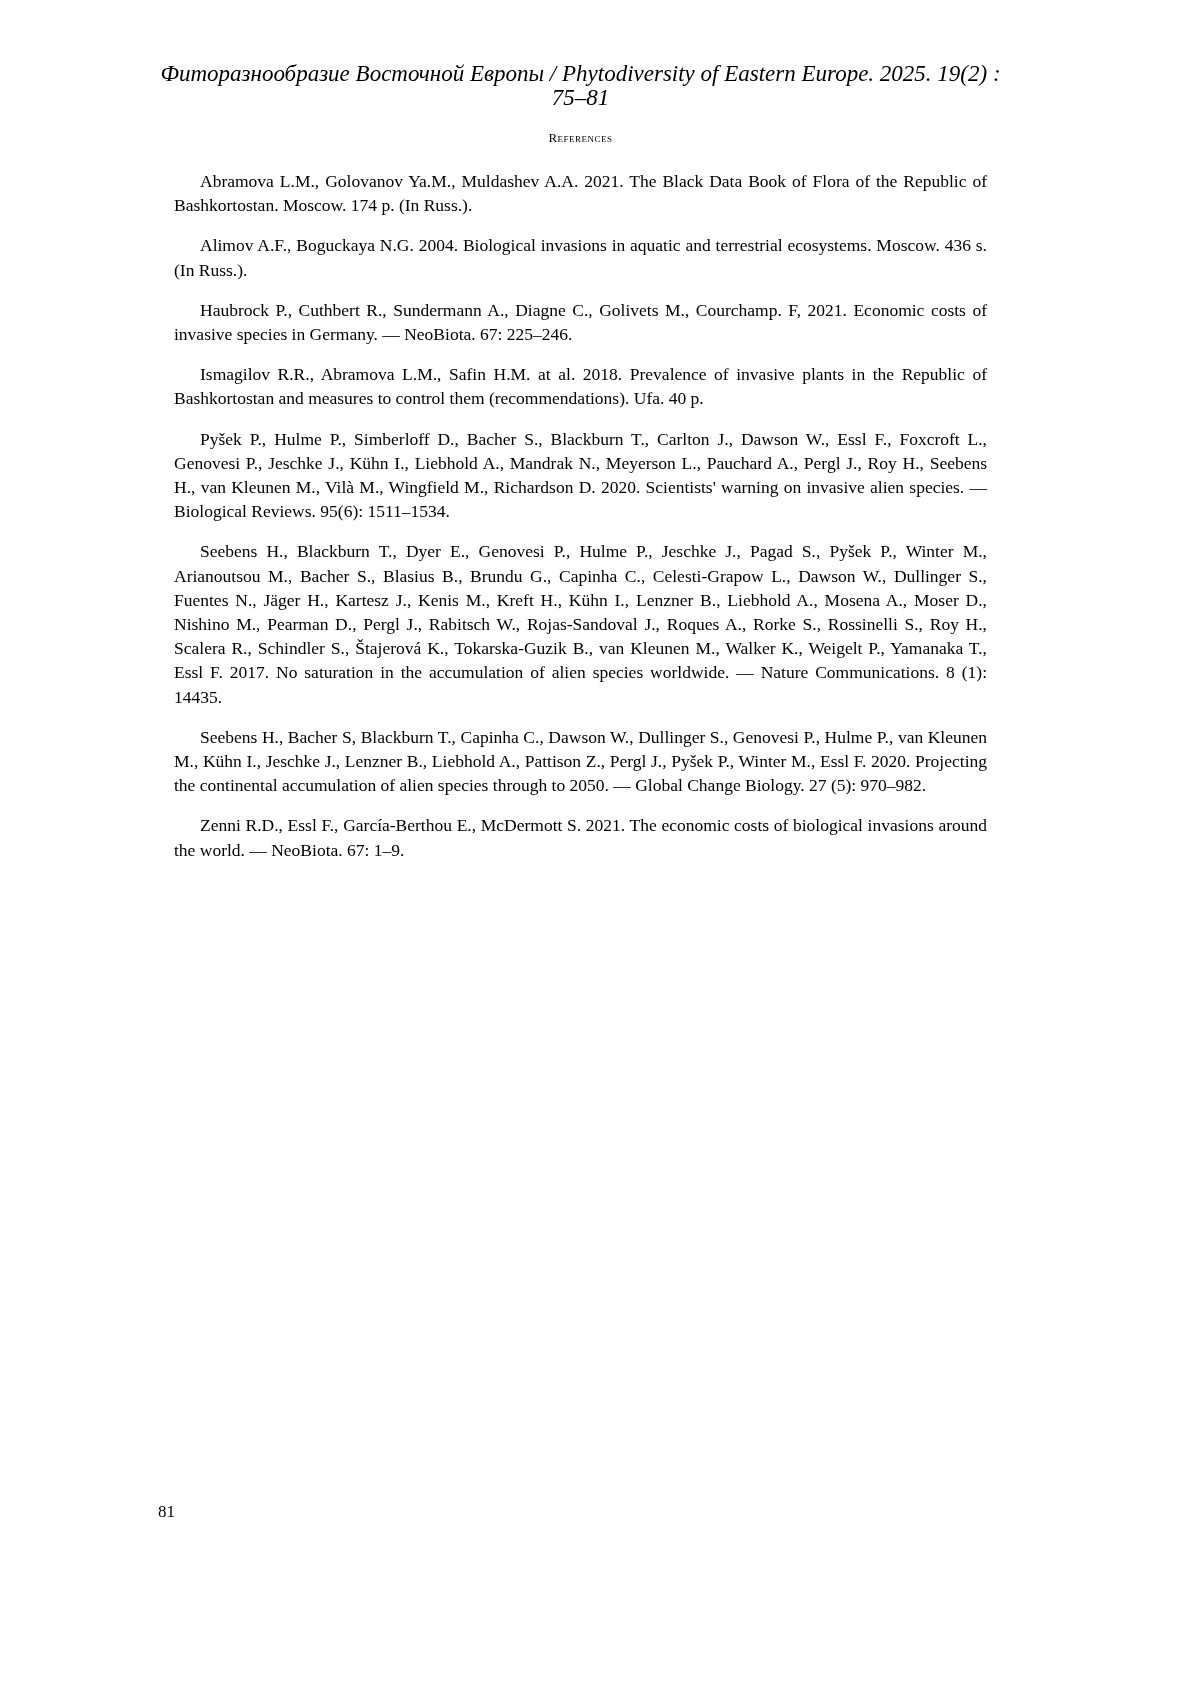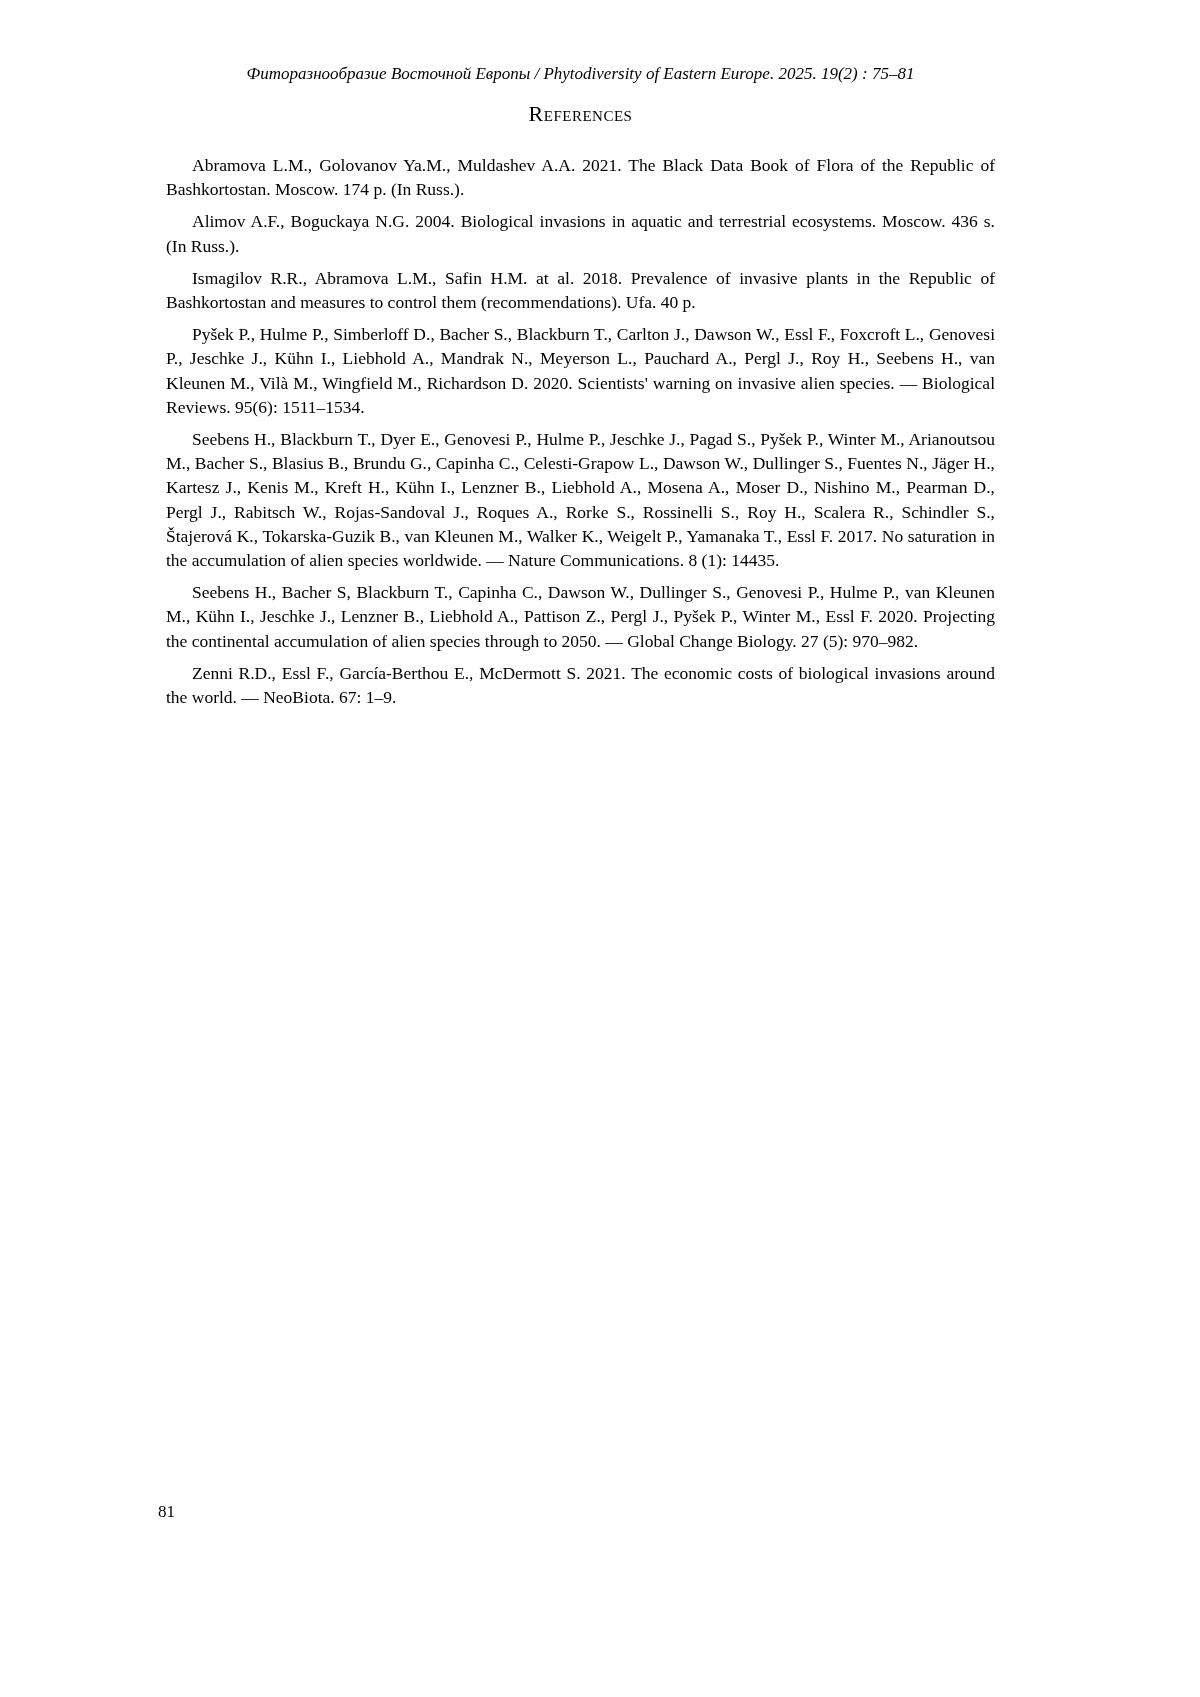--- a/index.html
+++ b/index.html
@@ -18,35 +18,35 @@
   }
   .content {
     position: absolute;
     left: 158px;
     top: 62px;
     width: 845px;
   }
   .running-header {
     text-align: center;
     font-style: italic;
-    font-size: 17px;
+    font-size: 23px;
     line-height: 24px;
     margin: 0 0 16px 0;
   }
   .section-title {
     text-align: center;
-    font-size: 22px;
+    font-size: 13px;
     font-variant: small-caps;
     letter-spacing: 0.5px;
     line-height: 24px;
     font-weight: normal;
-    margin: 0 0 27px 0;
+    margin: 0 0 19px 0;
   }
   .references p {
-    margin: 8px;
+    margin: 16px;
     font-size: 17.5px;
     line-height: 24.2px;
     text-align: justify;
     text-indent: 26px;
   }
   .page-number {
     position: absolute;
     left: 158px;
     top: 1500px;
     width: 845px;
@@ -58,20 +58,21 @@
 </head>
 <body>
 
 <div class="page">
   <div class="content">
     <p class="running-header">Фиторазнообразие Восточной Европы / Phytodiversity of Eastern Europe. 2025. 19(2) : 75–81</p>
     <h2 class="section-title">References</h2>
     <div class="references">
         <p>Abramova L.M., Golovanov Ya.M., Muldashev A.A. 2021. The Black Data Book of Flora of the Republic of Bashkortostan. Moscow. 174 p. (In Russ.).</p>
         <p>Alimov A.F., Boguckaya N.G. 2004. Biological invasions in aquatic and terrestrial ecosystems. Moscow. 436 s. (In Russ.).</p>
+        <p>Haubrock P., Cuthbert R., Sundermann A., Diagne C., Golivets M., Courchamp. F, 2021. Economic costs of invasive species in Germany. — NeoBiota. 67: 225–246.</p>
         <p>Ismagilov R.R., Abramova L.M., Safin H.M. at al. 2018. Prevalence of invasive plants in the Republic of Bashkortostan and measures to control them (recommendations). Ufa. 40 p.</p>
         <p>Pyšek P., Hulme P., Simberloff D., Bacher S., Blackburn T., Carlton J., Dawson W., Essl F., Foxcroft L., Genovesi P., Jeschke J., Kühn I., Liebhold A., Mandrak N., Meyerson L., Pauchard A., Pergl J., Roy H., Seebens H., van Kleunen M., Vilà M., Wingfield M., Richardson D. 2020. Scientists' warning on invasive alien species. — Biological Reviews. 95(6): 1511–1534.</p>
         <p>Seebens H., Blackburn T., Dyer E., Genovesi P., Hulme P., Jeschke J., Pagad S., Pyšek P., Winter M., Arianoutsou M., Bacher S., Blasius B., Brundu G., Capinha C., Celesti-Grapow L., Dawson W., Dullinger S., Fuentes N., Jäger H., Kartesz J., Kenis M., Kreft H., Kühn I., Lenzner B., Liebhold A., Mosena A., Moser D., Nishino M., Pearman D., Pergl J., Rabitsch W., Rojas-Sandoval J., Roques A., Rorke S., Rossinelli S., Roy H., Scalera R., Schindler S., Štajerová K., Tokarska-Guzik B., van Kleunen M., Walker K., Weigelt P., Yamanaka T., Essl F. 2017. No saturation in the accumulation of alien species worldwide. — Nature Communications. 8 (1): 14435.</p>
         <p>Seebens H., Bacher S, Blackburn T., Capinha C., Dawson W., Dullinger S., Genovesi P., Hulme P., van Kleunen M., Kühn I., Jeschke J., Lenzner B., Liebhold A., Pattison Z., Pergl J., Pyšek P., Winter M., Essl F. 2020. Projecting the continental accumulation of alien species through to 2050. — Global Change Biology. 27 (5): 970–982.</p>
         <p>Zenni R.D., Essl F., García-Berthou E., McDermott S. 2021. The economic costs of biological invasions around the world. — NeoBiota. 67: 1–9.</p>
       </div>
   </div>
   <div class="page-number">81</div>
 </div>
 

